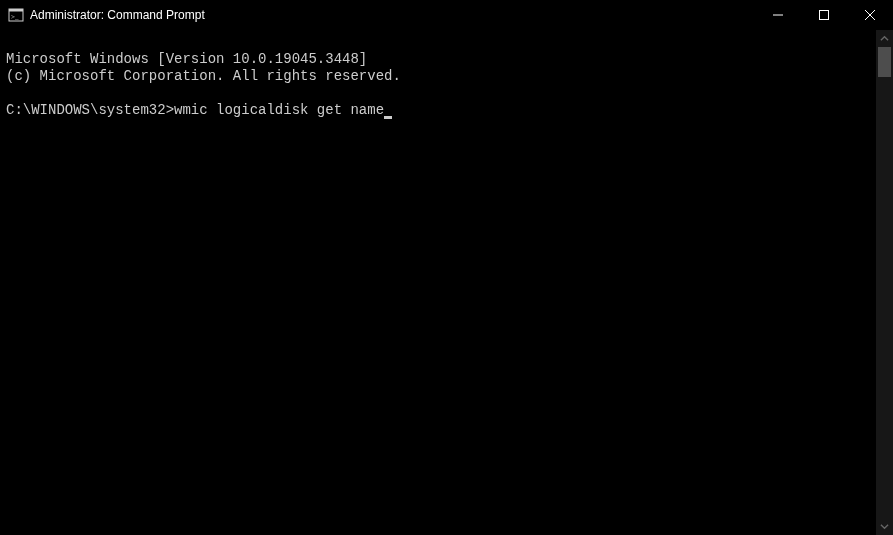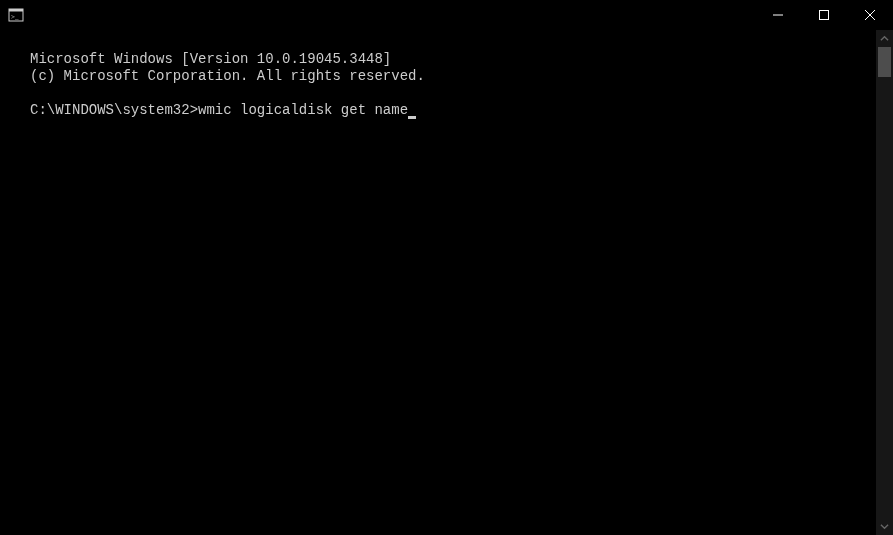--- a/index.html
+++ b/index.html
@@ -67,21 +67,20 @@
       width: 10px;
       height: 10px;
       stroke: #fff;
       fill: none;
       stroke-width: 1;
     }
     .content-area {
       flex: 1;
       display: flex;
       position: relative;
-      padding-left: 24px;
     }
     .terminal {
       flex: 1;
       background: #000;
       color: #ccc;
       font-family: Consolas, "Courier New", monospace;
       font-size: 14px;
       line-height: 17px;
       padding: 4px 6px;
       white-space: pre;
@@ -138,20 +137,21 @@
 
 <div class="window">
   <div class="titlebar">
     <div class="titlebar-icon">
       <svg viewBox="0 0 16 16">
         <rect x="1" y="2" width="14" height="12" fill="none" stroke="#ccc" stroke-width="1"></rect>
         <rect x="1" y="2" width="14" height="2.5" fill="#ccc"></rect>
         <text x="3" y="12" font-size="7" fill="#ccc" font-family="Consolas">&gt;_</text>
       </svg>
     </div>
+    <div class="titlebar-title">Administrator: Command Prompt</div>
     <div class="titlebar-spacer"></div>
     <div class="titlebar-controls">
       <div class="titlebar-btn">
         <svg viewBox="0 0 10 10">
             <line x1="0" y1="5" x2="10" y2="5"></line>
           </svg>
       </div>
       <div class="titlebar-btn">
         <svg viewBox="0 0 10 10">
             <rect x="0.5" y="0.5" width="9" height="9"></rect>

